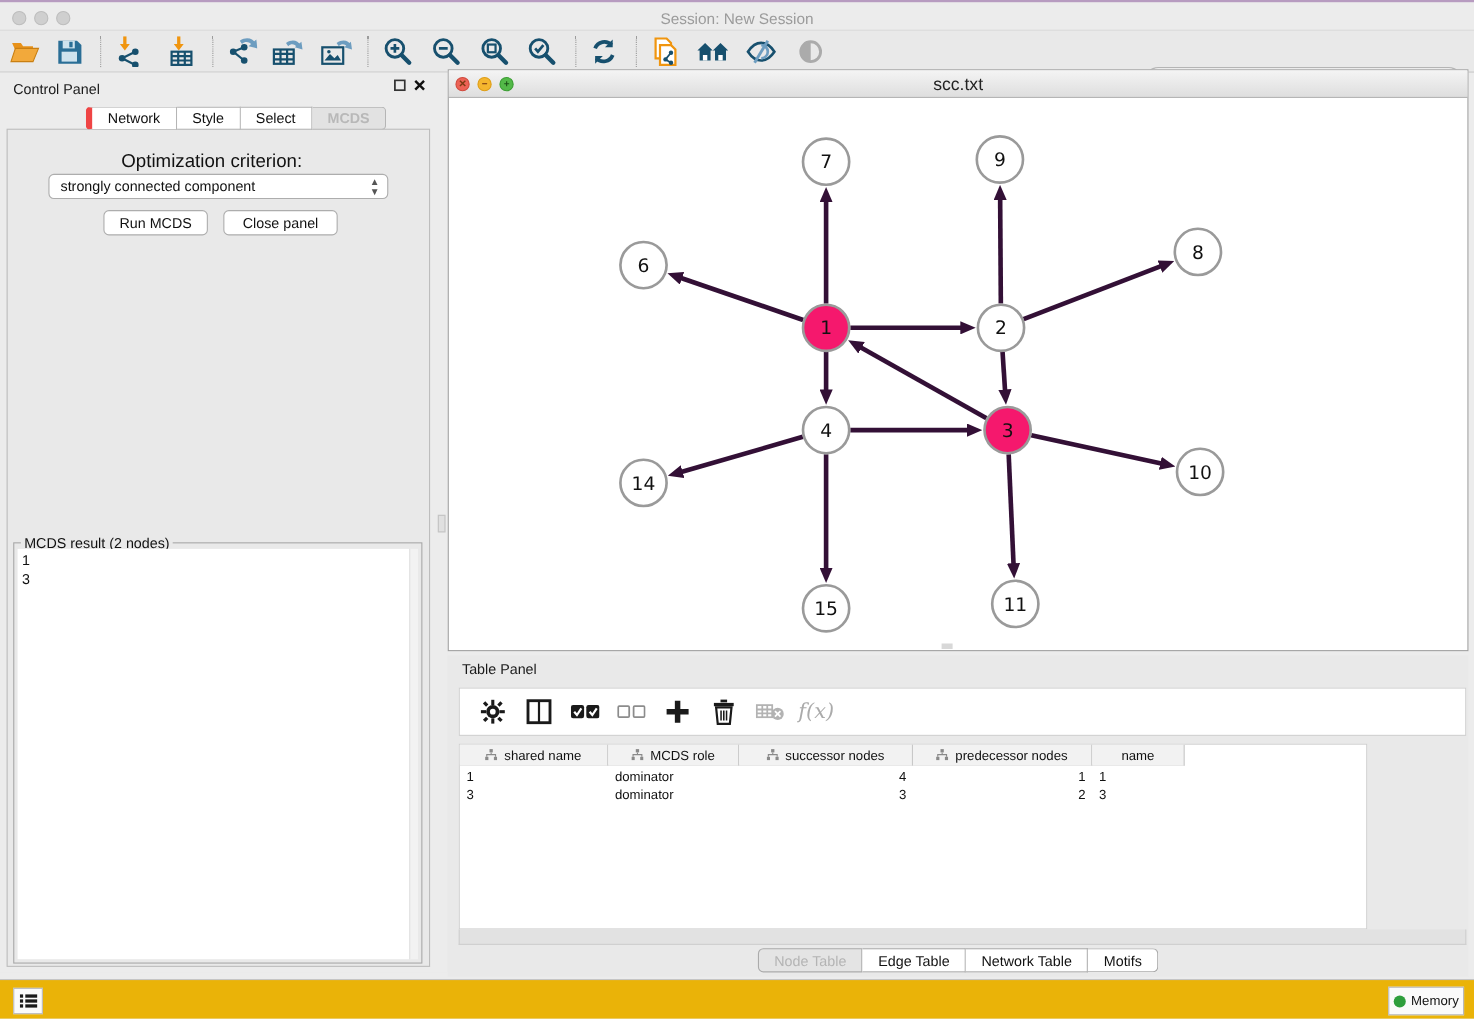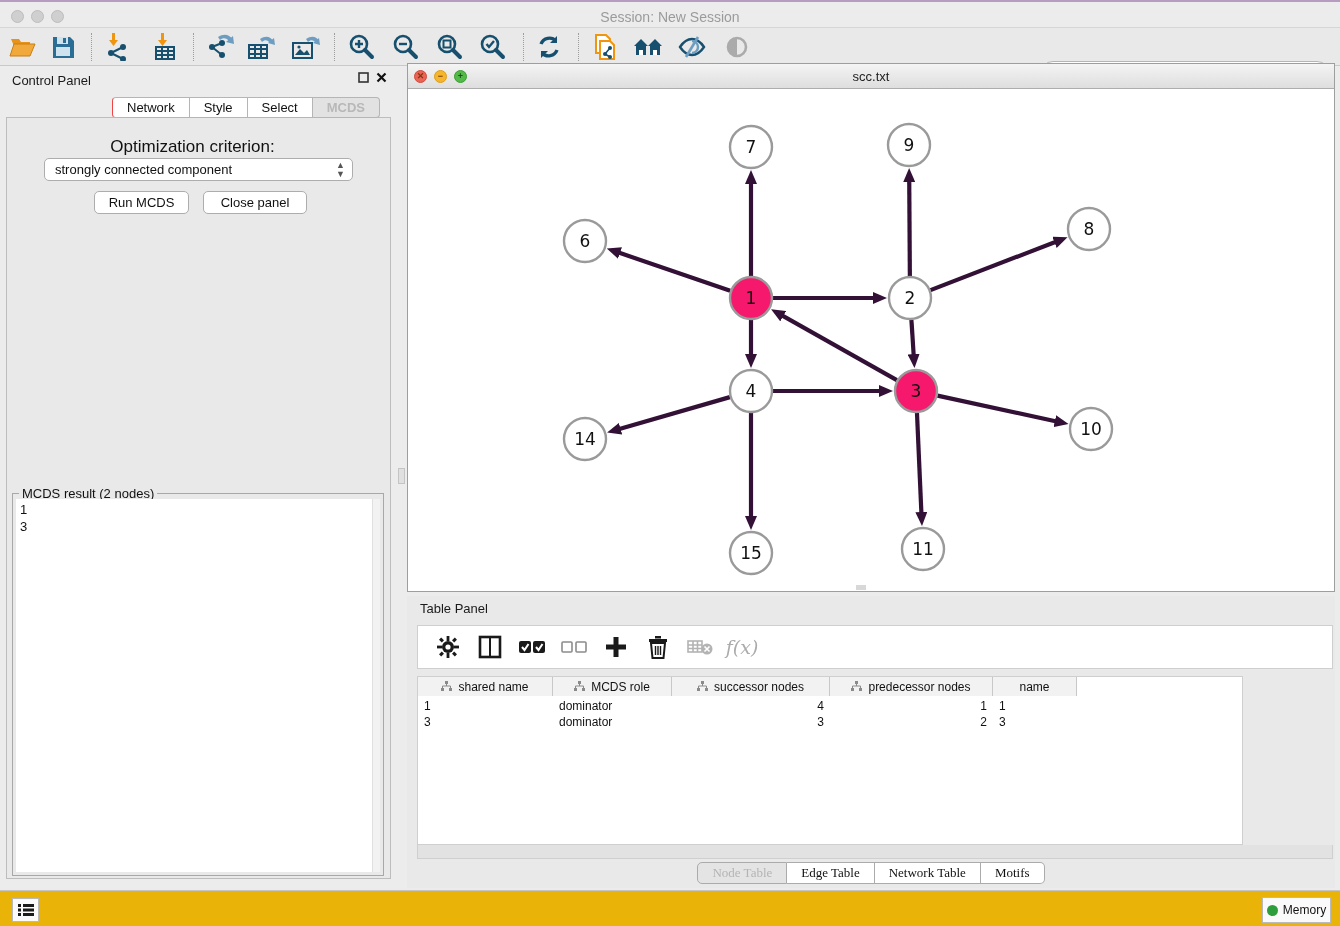--- a/index.html
+++ b/index.html
@@ -18,57 +18,57 @@
   .tb-sep { top:5px; width:1px; height:28px; border-left:1px dotted #9C9C9C; }
   #search-box { left:1040px; top:33px; width:290px; height:26px; background:#FFF; border:1px solid #B5B5B5; border-radius:13px; display:flex; align-items:center; padding-left:8px; }
 
   
   #control-panel { left:0; top:66px; width:395px; height:818px; background:#ECECEC; }
   #cp-title { left:12px; top:7px; font-size:13px; color:#1A1A1A; }
   .panel-btns { display:flex; gap:7px; align-items:center; }
   #cp-box { left:6px; top:51px; width:385px; height:762px; background:#E9E9E9; border:1px solid #BDBDBD; }
   #cp-tabs { left:78px; top:31px; height:21px; display:flex; }
   .cp-tab { height:21px; display:flex; align-items:center; justify-content:center; font-size:13px; background:#FFF; border:1px solid #B5B5B5; border-left:none; padding:0 14px; color:#111; }
-  .cp-tab.first { border-left:1px solid #ef4444; border-radius:4px 0 0 4px;margin-left:34px; }
+  .cp-tab.first { border-left:6px solid #ef4444; border-radius:4px 0 0 4px; }
   .cp-tab.selected { background:#E2E2E2; color:#B8B8B8; border-radius:0 4px 4px 0;font-weight:bold; }
   #opt-label { left:0; top:71px; width:385px; text-align:center; font-size:17px; color:#111; }
   #criterion-select { left:44px; top:92px; width:309px; height:23px; background:#FFF; border:1px solid #ADADAD; border-radius:5px; display:flex; align-items:center; font-size:13px; padding-left:10px; color:#111; }
   .stepper { position:absolute; right:7px; top:2px; font-size:9px; color:#555; line-height:9px; text-align:center; }
   .cp-button { height:23px; background:#FFF; border:1px solid #ADADAD; border-radius:5px; font-size:13px; color:#111; display:flex; align-items:center; justify-content:center; }
   #run-btn  { left:94px; top:125px; width:95px; }
   #close-btn{ left:203px; top:125px; width:104px; }
   #result-fieldset { left:12px; top:427px; width:372px; height:383px; border:1px solid #A8A8A8; }
   #result-legend { position:absolute; left:6px; top:-8px; background:#E9E9E9; padding:0 3px; font-size:13px; color:#111; }
   #result-text { position:absolute; left:3px; top:5px; right:11px; bottom:3px; background:#FFF; font-size:13px; color:#111; padding:2px 4px; line-height:17px; white-space:pre-line; }
   #result-scroll { position:absolute; right:3px; top:5px; width:8px; bottom:3px; background:#F2F2F2; border-left:1px solid #E0E0E0; }
 
   
   #v-divider { left:395px; top:66px; width:12px; height:818px; background:#ECECEC; }
   #v-grip { left:398px; top:468px; width:7px; height:16px; background:#E0E0E0; border:1px solid #C4C4C4; }
 
   
   #net-frame { left:407px; top:63px; width:928px; height:529px; background:#FFF; border:1px solid #9E9E9E; }
   #net-titlebar { left:0; top:0; width:926px; height:25px; background:linear-gradient(#F4F4F4,#DEDEDE); border-bottom:1px solid #ADADAD; }
   .frame-dot { width:13px; height:13px; border-radius:50%; top:6px; font-size:9px; font-weight:bold; color:#7A3A12; display:flex; align-items:center; justify-content:center; line-height:13px; }
-  #net-title { left:0; top:5px; width:926px; text-align:center; font-size:13px; color:#222; }
+  #net-title { left:0; top:5px; width:926px; text-align:center; font-size:16px; color:#222; }
   #graph-svg { position:absolute; left:0; top:25px; }
   #hscroll-thumb { left:448px; top:521px; width:10px; height:5px; background:#D8D8D8; }
 
   
   #table-panel { left:407px; top:596px; width:928px; height:292px; background:#E9E9E9; }
   #tp-title { left:13px; top:5px; font-size:13px; color:#1A1A1A; }
   #tp-toolbar { left:10px; top:29px; width:916px; height:44px; background:#FFF; border:1px solid #CFCFCF; display:flex; align-items:center; gap:14px; padding-left:16px; }
   .tp-icon { width:28px; height:28px; display:flex; align-items:center; justify-content:center; }
   #tp-table { left:10px; top:80px; width:826px; height:169px; background:#FFF; border:1px solid #CFCFCF; }
   #tp-header { position:absolute; left:0; top:0; height:19px; display:flex; border-bottom:1px solid #C4C4C4; }
   .th { background:#F2F2F2; border-right:1px solid #C8C8C8; display:flex; align-items:center; justify-content:center; gap:6px; font-size:12px; color:#111; height:19px; }
   .tr { position:absolute; left:0; height:16px; display:flex; font-size:12px; color:#111; }
   .td { padding:0 6px; display:flex; align-items:center; height:16px; }
   #tp-bottomstrip { left:10px; top:249px; width:916px; height:14px; background:#E2E2E2; border:1px solid #CFCFCF; border-top:none; }
-  #tp-tabs { left:0; top:266px; width:928px; height:23px; display:flex; justify-content:center; gap:0;font-family:Liberation Serif, serif; }
+  #tp-tabs { left:0; top:266px; width:928px; height:23px; display:flex; justify-content:center; gap:0; }
   .tp-tab { height:22px; display:flex; align-items:center; justify-content:center; padding:0 14px; font-size:13px; background:#FFF; border:1px solid #ABABAB; border-left:none; color:#111; }
   .tp-tab.first { border-left:1px solid #ABABAB; border-radius:5px 0 0 5px; }
   .tp-tab.last { border-radius:0 5px 5px 0; }
   .tp-tab.selected { background:#E4E4E4; color:#B4B4B4; }
 
   
   #statusbar { left:0; top:890px; width:1340px; height:36px; background:#eab308; border-top:1px solid #C5C5C5; }
   #list-btn { left:12px; top:7px; width:27px; height:24px; background:#FAFAFA; border:1px solid #B9B9B9; display:flex; align-items:center; justify-content:center; }
   #memory-btn { left:1262px; top:6px; width:69px; height:26px; background:#FAFAFA; border:1px solid #B9B9B9; display:flex; align-items:center; justify-content:center; gap:5px; font-size:12px; color:#111; }
   #memory-dot { width:11px; height:11px; border-radius:50%; background:#2E9E3C; }

